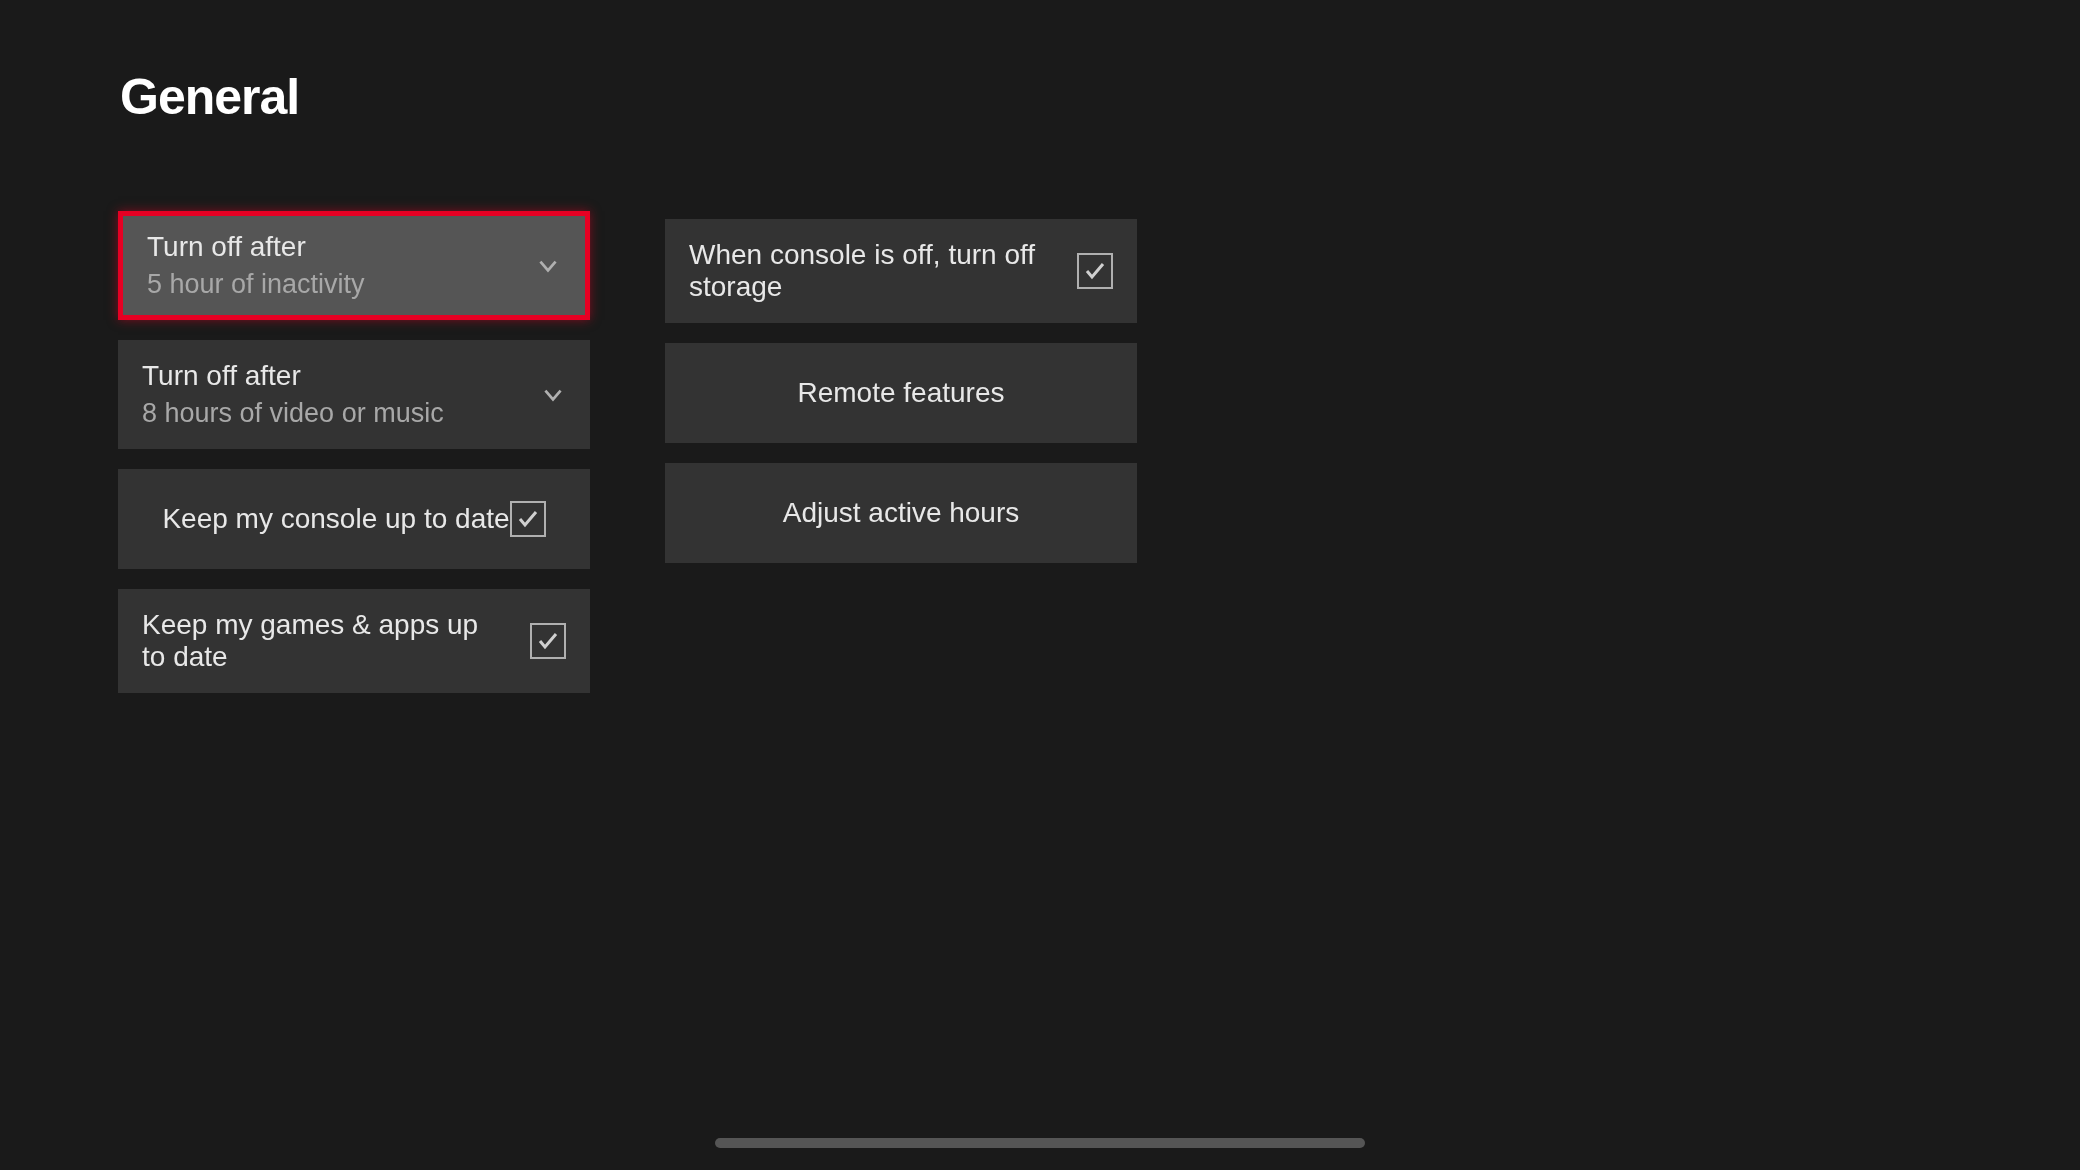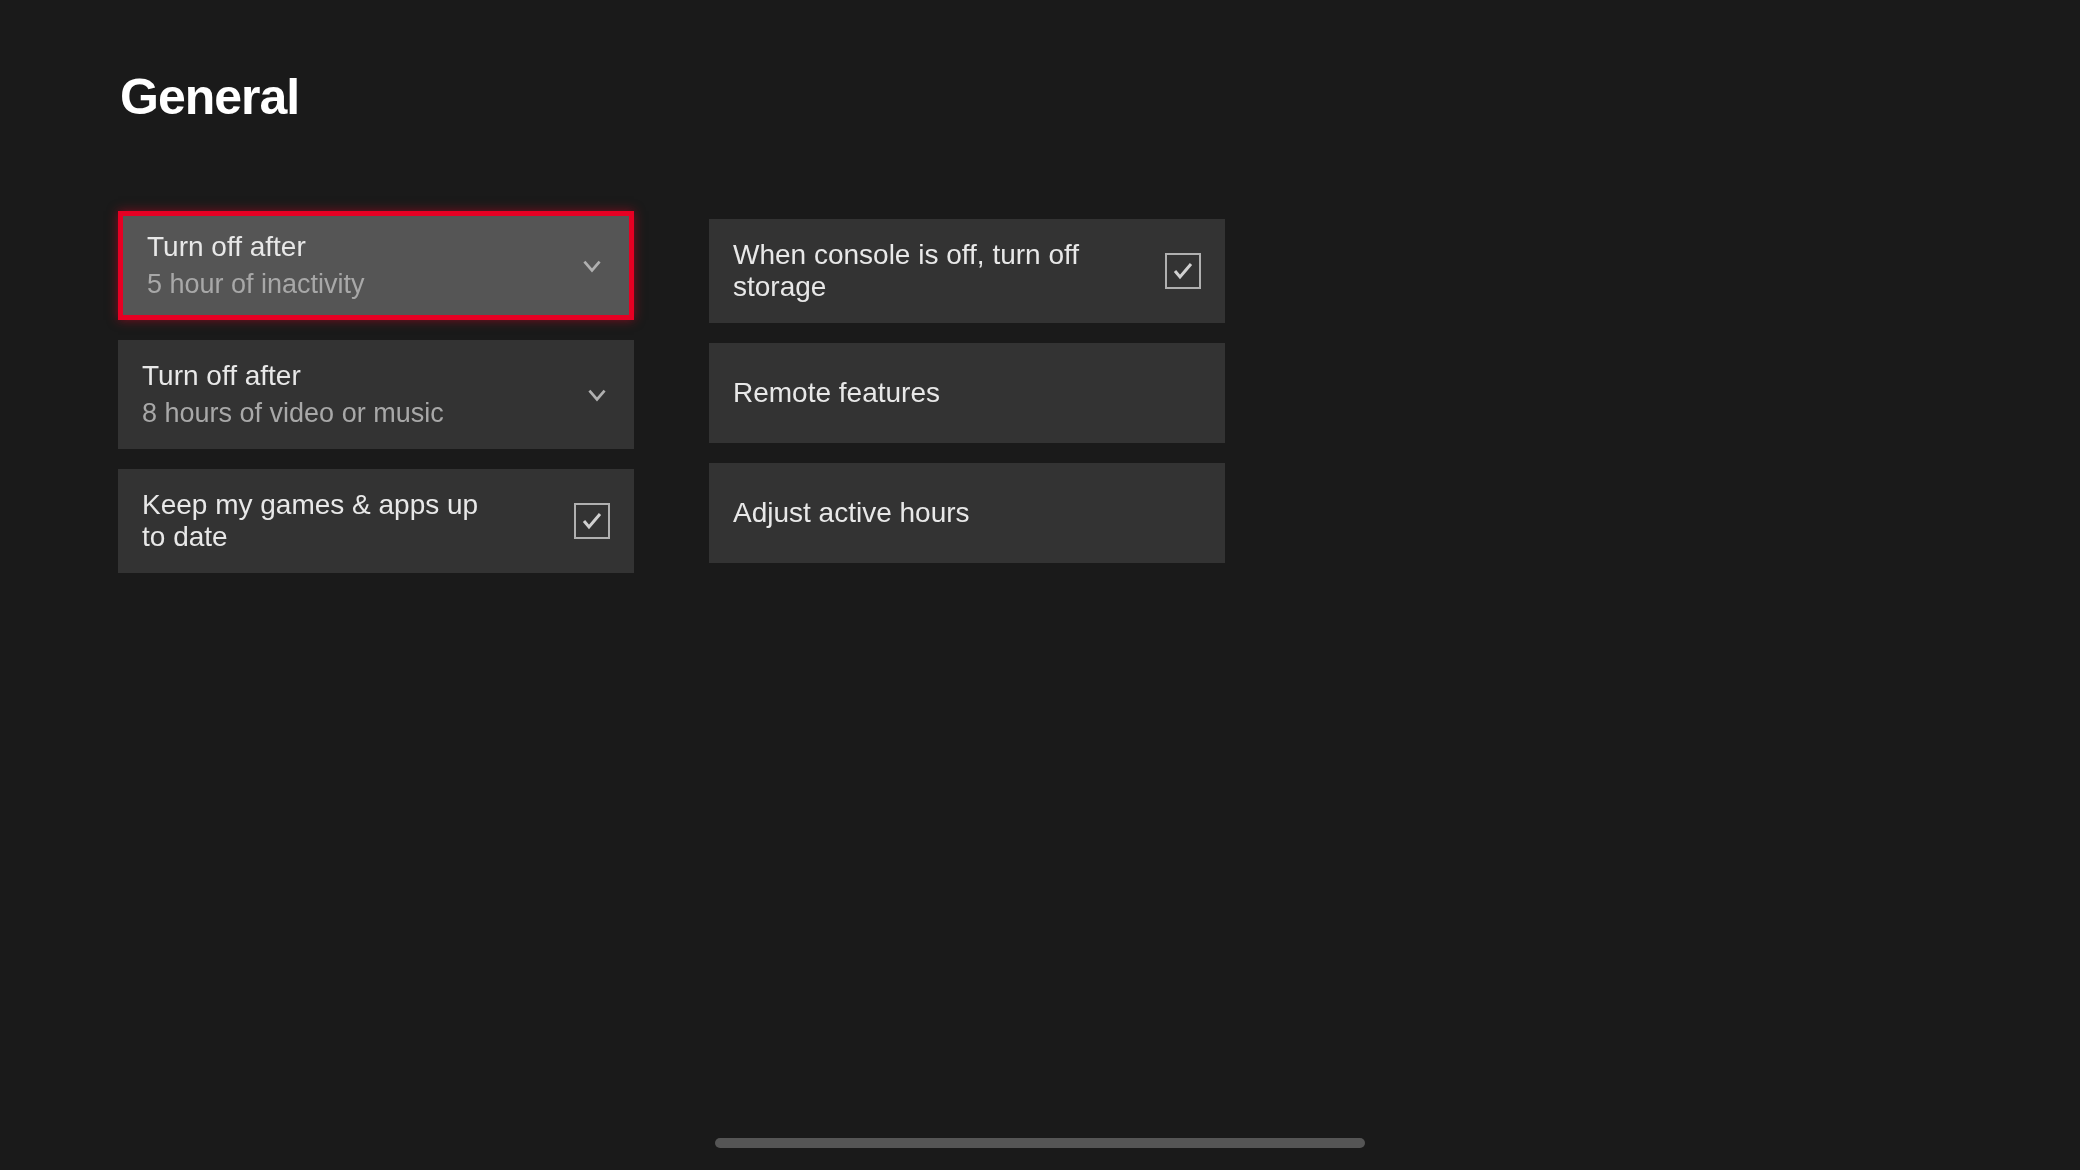--- a/index.html
+++ b/index.html
@@ -44,21 +44,21 @@
       padding: 85px 0 0 118px;
     }
     
     .column {
       display: flex;
       flex-direction: column;
       gap: 20px;
     }
     
     .option-tile {
-      width: 516px;
+      width: 472px;
       background-color: #333333;
       padding: 20px 24px;
       display: flex;
       align-items: center;
       justify-content: space-between;
     }
     
     .option-selected {
       border: 5px solid #e60023;
       background-color: #555555;
@@ -109,20 +109,21 @@
     
     .checkbox svg {
       width: 24px;
       height: 24px;
     }
     
     .single-label-tile {
       min-height: 100px;
       display: flex;
       align-items: center;
+      justify-content: center;
     }
     
     .tall-tile {
       min-height: 104px;
     }
     
     .home-indicator {
       position: absolute;
       bottom: 22px;
       left: 50%;
@@ -161,20 +162,28 @@
         <span class="option-label">Turn off after</span>
         <span class="option-sublabel">8 hours of video or music</span>
       </div>
       <div class="chevron-icon">
         <svg viewBox="0 0 24 24" fill="none" stroke="#b0b0b0" stroke-width="2.5">
           <polyline points="5 8 12 16 19 8"></polyline>
         </svg>
       </div>
     </div>
 
+    <div class="option-tile single-label-tile">
+      <span class="option-label">Keep my console up to date</span>
+      <div class="checkbox">
+        <svg viewBox="0 0 24 24" fill="none" stroke="#d0d0d0" stroke-width="3">
+          <polyline points="4 12 9 18 20 5"></polyline>
+        </svg>
+      </div>
+    </div>
 
     <div class="option-tile tall-tile">
       <span class="option-label" style="max-width: 360px;">Keep my games &amp; apps up to date</span>
       <div class="checkbox">
         <svg viewBox="0 0 24 24" fill="none" stroke="#d0d0d0" stroke-width="3">
           <polyline points="4 12 9 18 20 5"></polyline>
         </svg>
       </div>
     </div>
 

